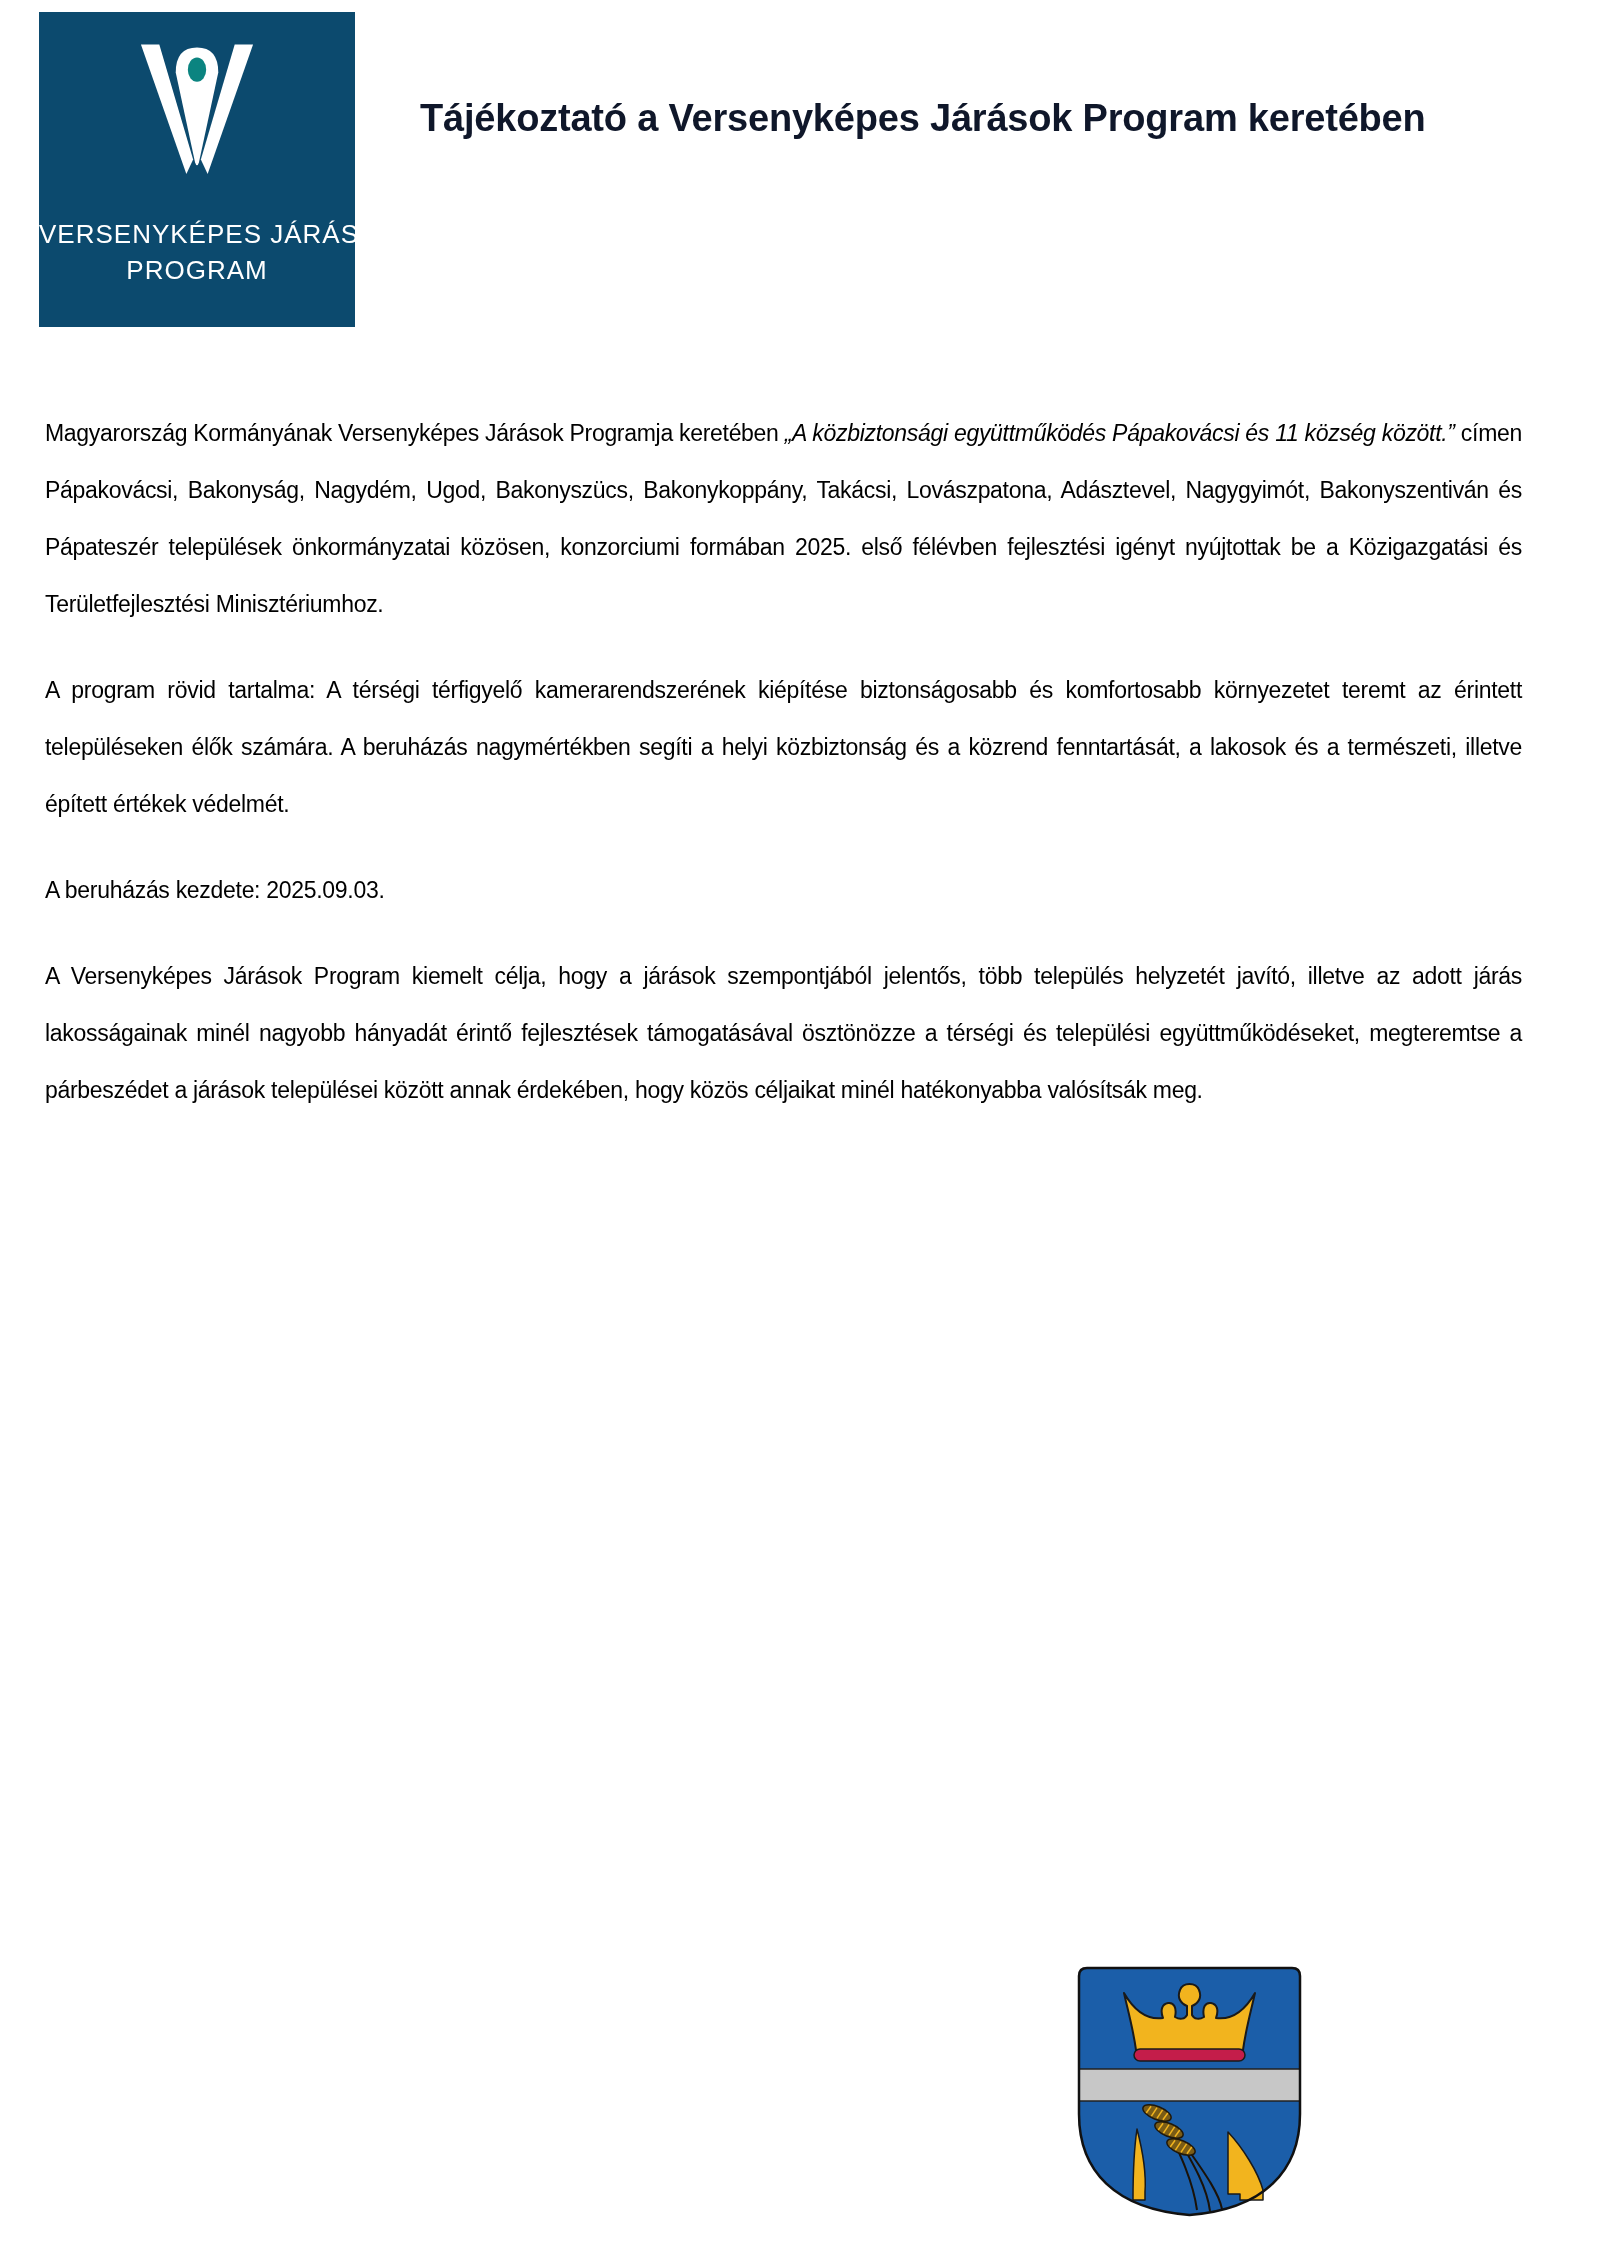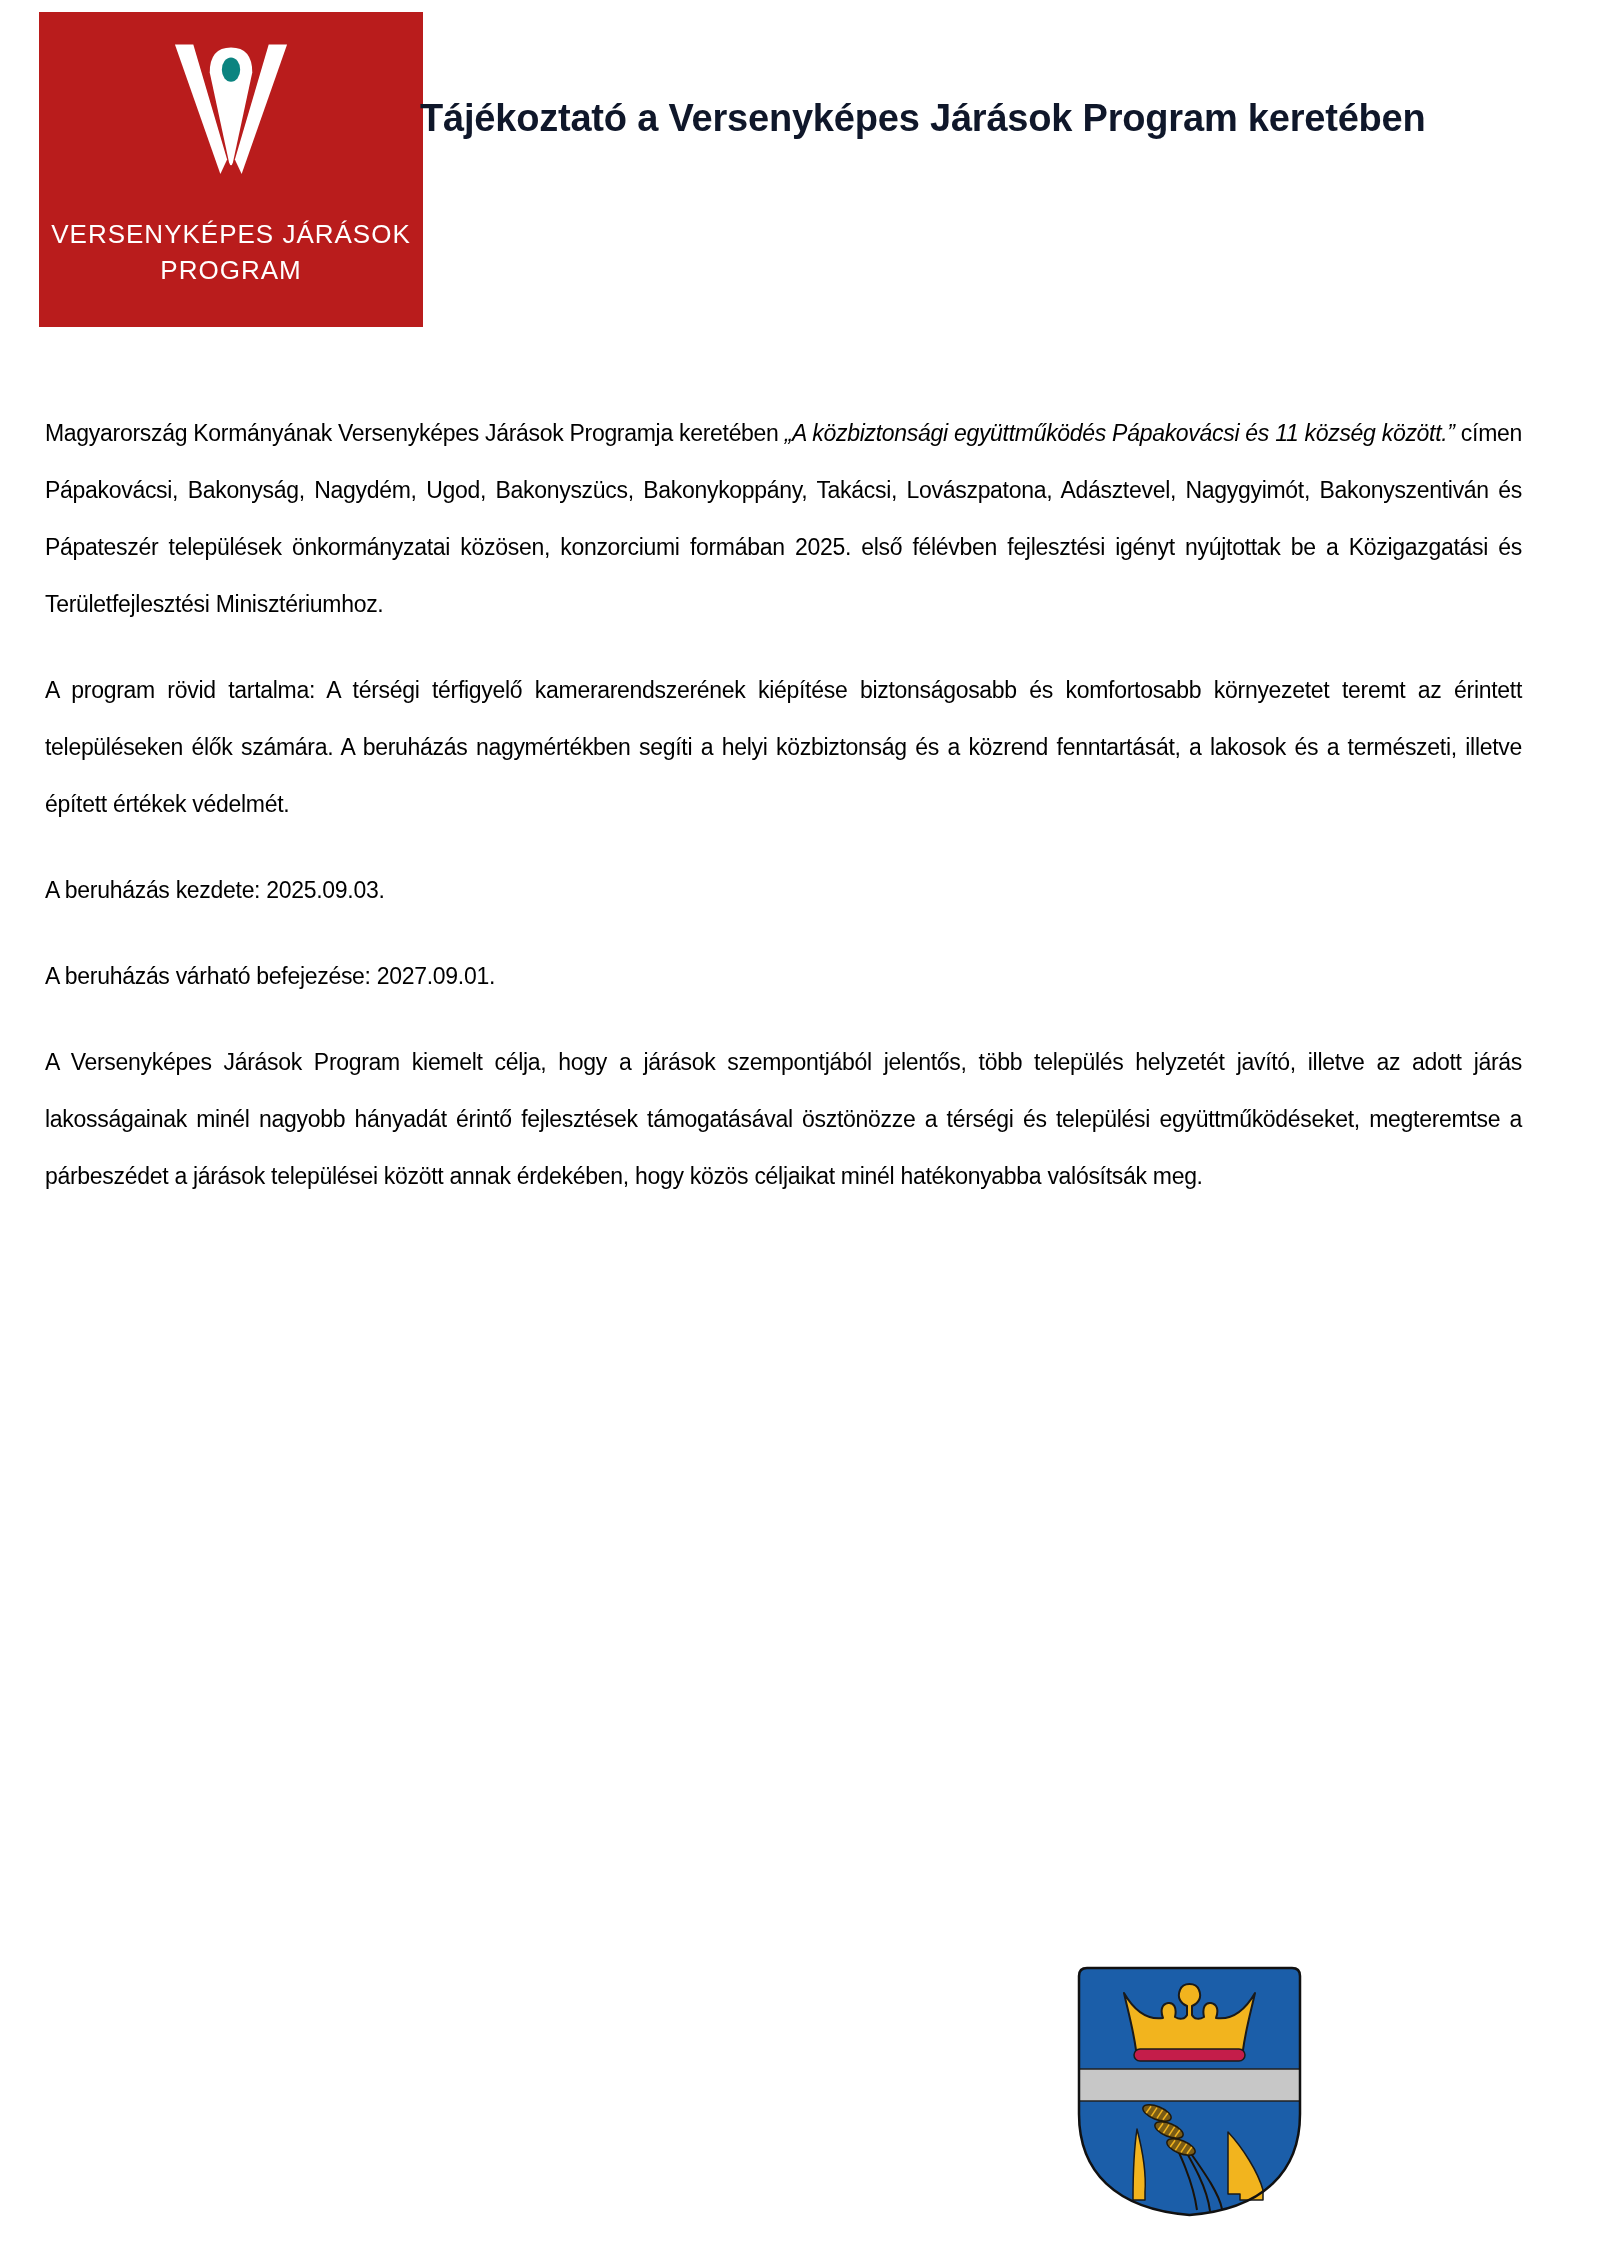--- a/index.html
+++ b/index.html
@@ -2,22 +2,22 @@
 <html lang="hu"><head>
 <meta charset="utf-8">
 <style>
   html,body{margin:0;padding:0;background:#e9e9e9;font-family:"Liberation Sans",sans-serif;}
   .page{
     position:relative;width:1600px;height:2247px;background:#ffffff;
     margin:0 auto;overflow:hidden;color:#000;
   }
   
   .logo{
-    position:absolute;left:39px;top:12px;width:384px;height:315px;
-    background:#b91c1c;
+    position:absolute;left:39px;top:12px;width:316px;height:315px;
+    background:#0c4a6e;
   }
   .logo-icon{position:absolute;left:50%;top:26px;transform:translateX(-50%);}
   .logo-text{
     position:absolute;left:0;right:0;text-align:center;color:#ffffff;
     font-size:26px;letter-spacing:1px;font-weight:400;white-space:nowrap;
   }
   .logo-text.l1{top:207px;}
   .logo-text.l2{top:243px;}
   
   .title{
@@ -56,21 +56,20 @@
   </div>
 
   <div class="title">
     <div>Tájékoztató a Versenyképes Járások Program keretében</div>
   </div>
 
   <div class="body-text">
     <p><span>Magyarország Kormányának Versenyképes Járások Programja keretében </span><span class="it">„A közbiztonsági együttműködés Pápakovácsi és 11 község között.”</span><span> címen Pápakovácsi, Bakonyság, Nagydém, Ugod, Bakonyszücs, Bakonykoppány, Takácsi, Lovászpatona, Adásztevel, Nagygyimót, Bakonyszentiván és Pápateszér települések önkormányzatai közösen, konzorciumi formában 2025. első félévben fejlesztési igényt nyújtottak be a Közigazgatási és Területfejlesztési Minisztériumhoz.</span></p>
     <p>A program rövid tartalma: A térségi térfigyelő kamerarendszerének kiépítése biztonságosabb és komfortosabb környezetet teremt az érintett településeken élők számára. A beruházás nagymértékben segíti a helyi közbiztonság és a közrend fenntartását, a lakosok és a természeti, illetve épített értékek védelmét.</p>
     <p>A beruházás kezdete: 2025.09.03.</p>
-    <p>A beruházás várható befejezése: 2027.09.01.</p>
     <p>A Versenyképes Járások Program kiemelt célja, hogy a járások szempontjából jelentős, több település helyzetét javító, illetve az adott járás lakosságainak minél nagyobb hányadát érintő fejlesztések támogatásával ösztönözze a térségi és települési együttműködéseket, megteremtse a párbeszédet a járások települései között annak érdekében, hogy közös céljaikat minél hatékonyabba valósítsák meg.</p>
   </div>
 
   <svg class="coa" viewBox="0 0 225 253" aria-hidden="true">
 
     <path d="M10,2 H215 Q223,2 223,10 V148 C223,205 187,243 112.5,249 C38,243 2,205 2,148 V10 Q2,2 10,2 Z" fill="#1b5ea9"></path>
 
     <rect x="2" y="103" width="221" height="32" fill="#c7c7c7" stroke="#222222" stroke-width="1.5"></rect>
 
     <path d="M47,27

